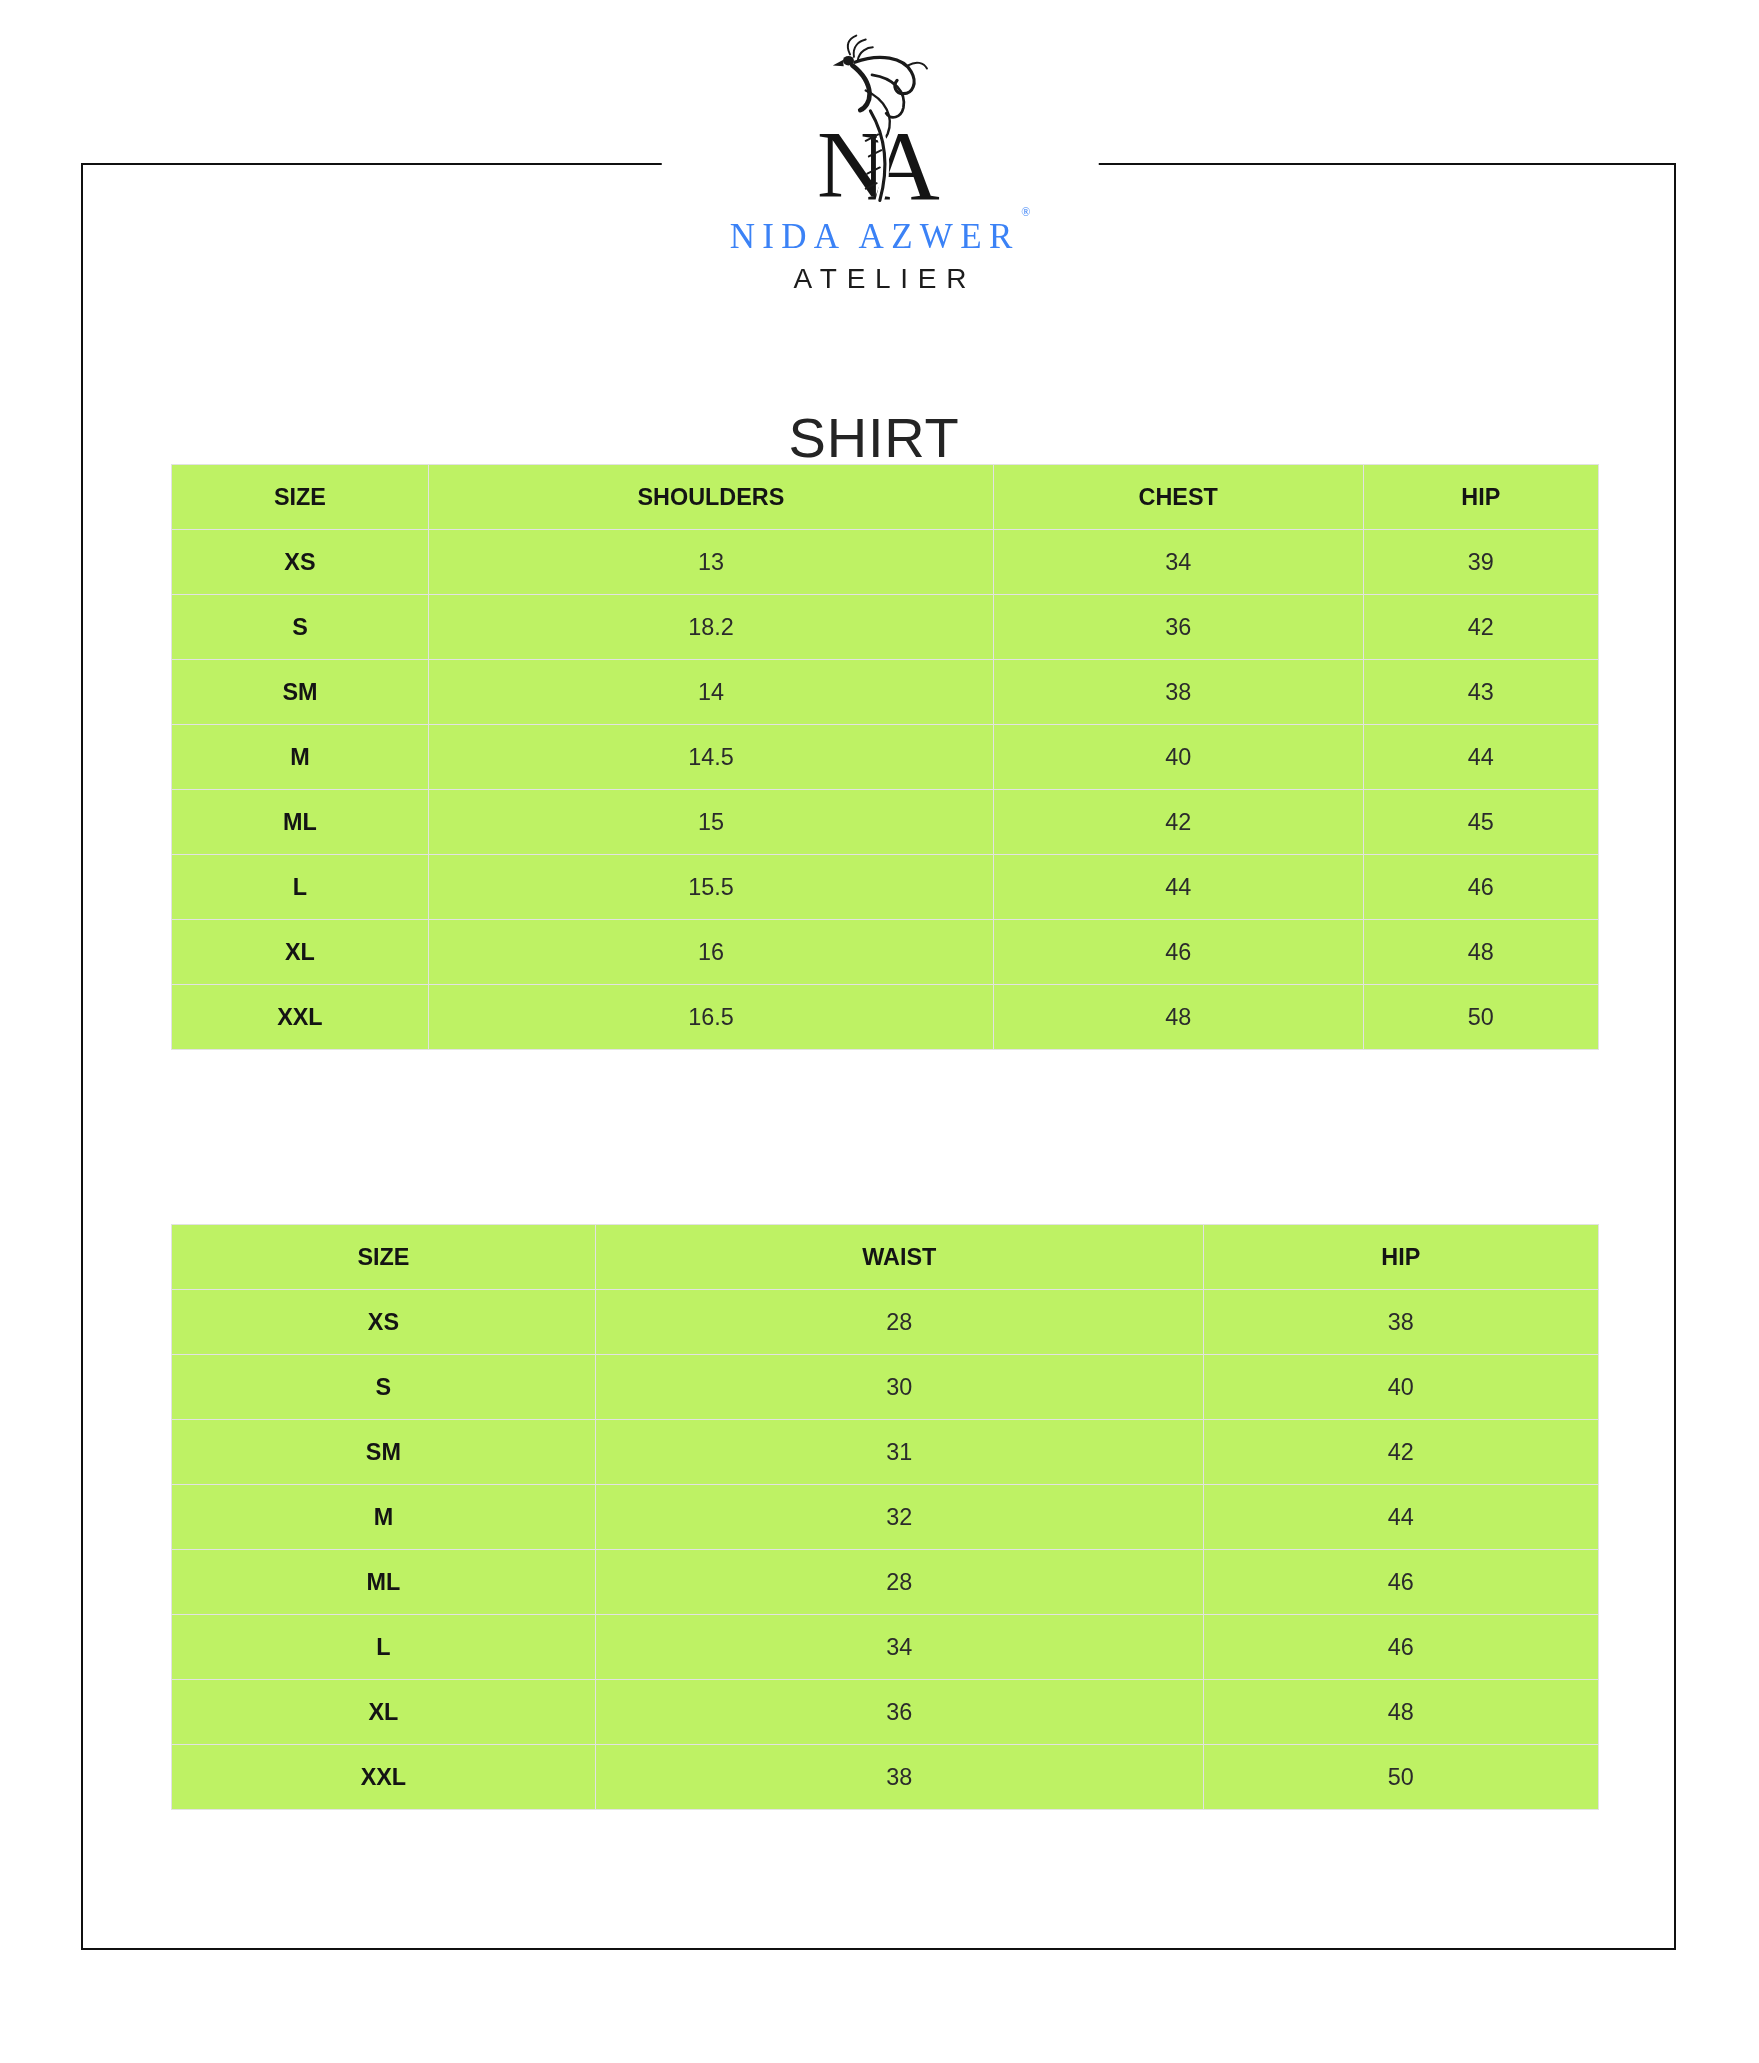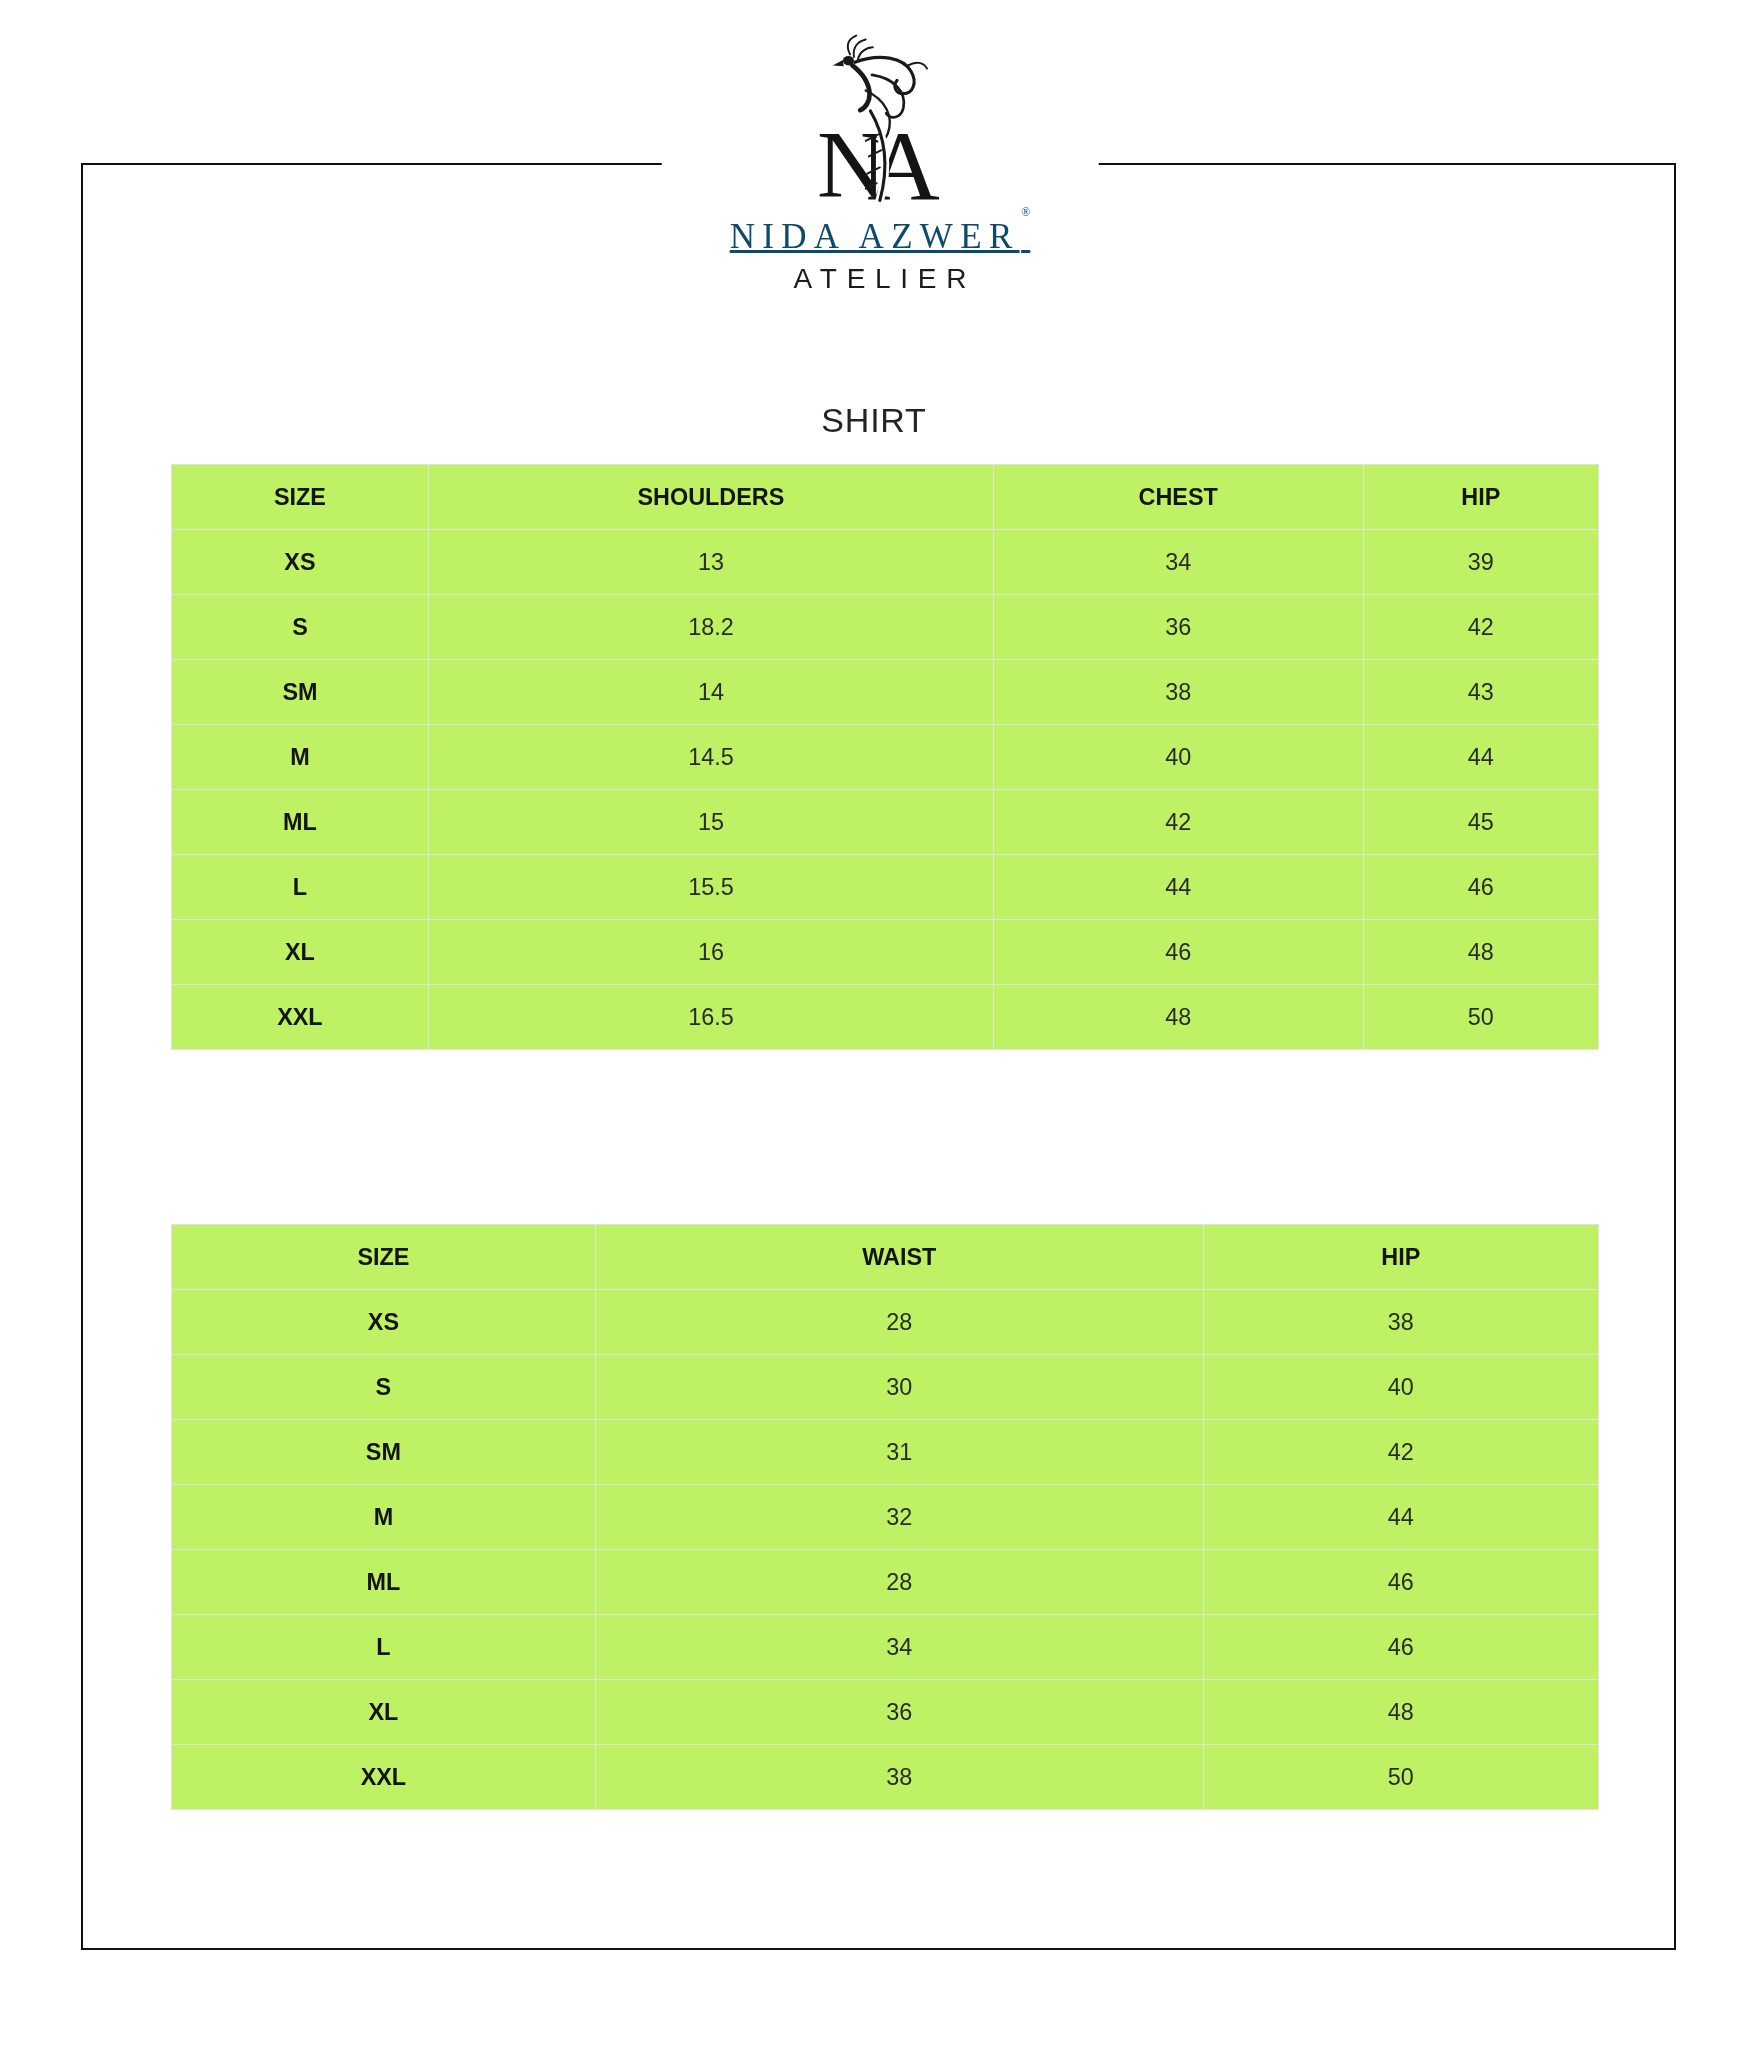--- a/index.html
+++ b/index.html
@@ -34,24 +34,23 @@
   .monogram {
     display: block;
     margin: 0 auto 4.8px auto;
     width: 133px;
     height: 179px;
   }
   .brand-name {
     font-family: "Liberation Serif", serif;
     font-size: 35px;
     letter-spacing: 7.3px;
-    color: #0c4a6e;
+    color: #3b82f6;
     white-space: nowrap;
     line-height: 1.1;
-    text-decoration: underline;
   }
   .brand-name sup {
     font-size: 12px;
     position: relative;
     top: -19.3px;
     margin-left: 1.6px;
     letter-spacing: 0;
   }
   .brand-sub {
     margin-top: 6.4px;
@@ -60,21 +59,21 @@
     letter-spacing: 9.7px;
     text-indent: 9.7px;
     color: #1c1c1c;
     white-space: nowrap;
   }
   .section-title {
     position: absolute;
     left: 0;
     right: 12px;
     text-align: center;
-    font-size: 34px;
+    font-size: 56px;
     font-weight: 500;
     letter-spacing: 0.8px;
     color: #242424;
     line-height: 56px;
     z-index: 1;
   }
   .title-shirt { top: 364px; }
   .title-pant  { top: 1123px; }
   .table-wrap {
     position: absolute;

